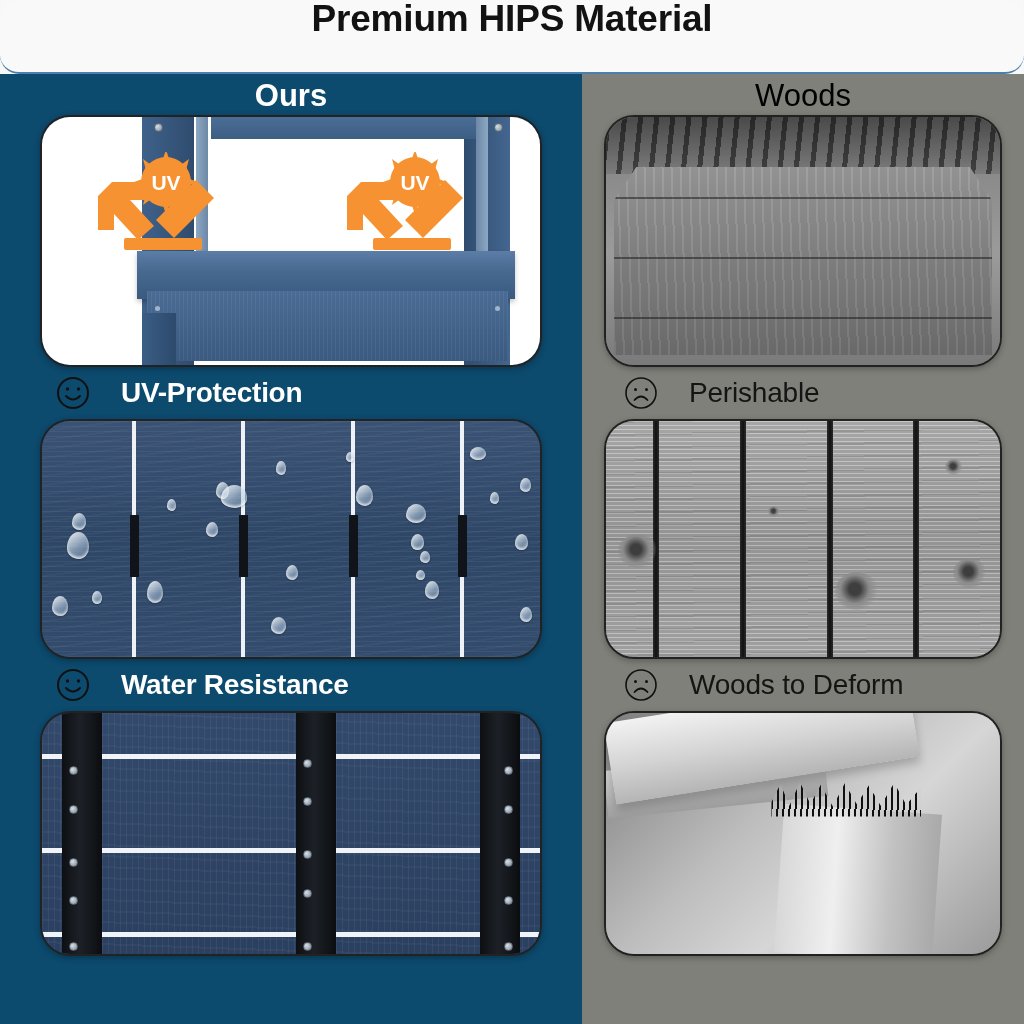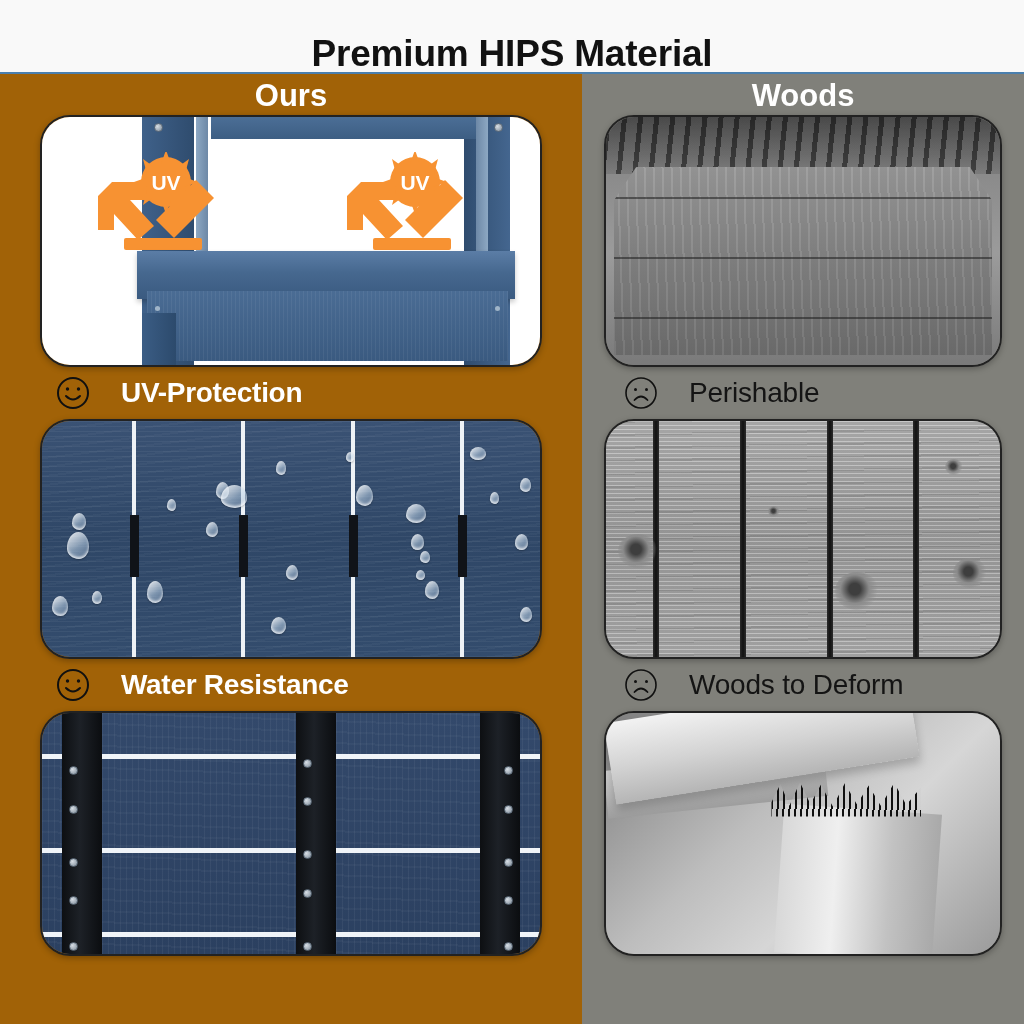--- a/index.html
+++ b/index.html
@@ -7,36 +7,37 @@
   body {
     font-family:"Liberation Sans", sans-serif;
     background:#f8f8f8;
   }
   #page { position:relative; width:1024px; height:1024px; overflow:hidden; }
 
   
   .header {
     position:absolute; left:0; top:0; width:1024px; height:74px;
     background:#f9f9f9;
-    display:flex; align-items:flex-end; justify-content:center;
+    display:flex; align-items:flex-start; justify-content:center;
     border-bottom:2px solid #4a7fae;
+    border-radius:19px;
   }
   .header-title {
     font-size:37px; font-weight:bold; color:#121212;
     letter-spacing:-0.2px; line-height:1;
   }
 
   
   .cols { position:absolute; left:0; top:74px; width:1024px; height:950px; display:flex; }
-  .col-ours  { width:582px; height:950px; background:#a16207; position:relative; }
+  .col-ours  { width:582px; height:950px; background:#0c4a6e; position:relative; }
   .col-woods { width:442px; height:950px; background:#80807a; position:relative; }
 
   .col-head { width:100%; text-align:center; height:46px; line-height:44px; }
   .col-head.ours  { font-size:31px; font-weight:bold; color:#ffffff; }
-  .col-head.woods { font-size:31px; font-weight:bold; color:#ffffff; }
+  .col-head.woods { font-size:31px; font-weight:normal; color:#000000; }
 
   
   .row { position:absolute; left:0; width:100%; }
   .card {
     position:relative; overflow:hidden;
     border-radius:30px;
     box-shadow:0 2px 6px rgba(0,0,0,.28);
   }
   .card.dark-edge { border:2px solid #222; }
 

